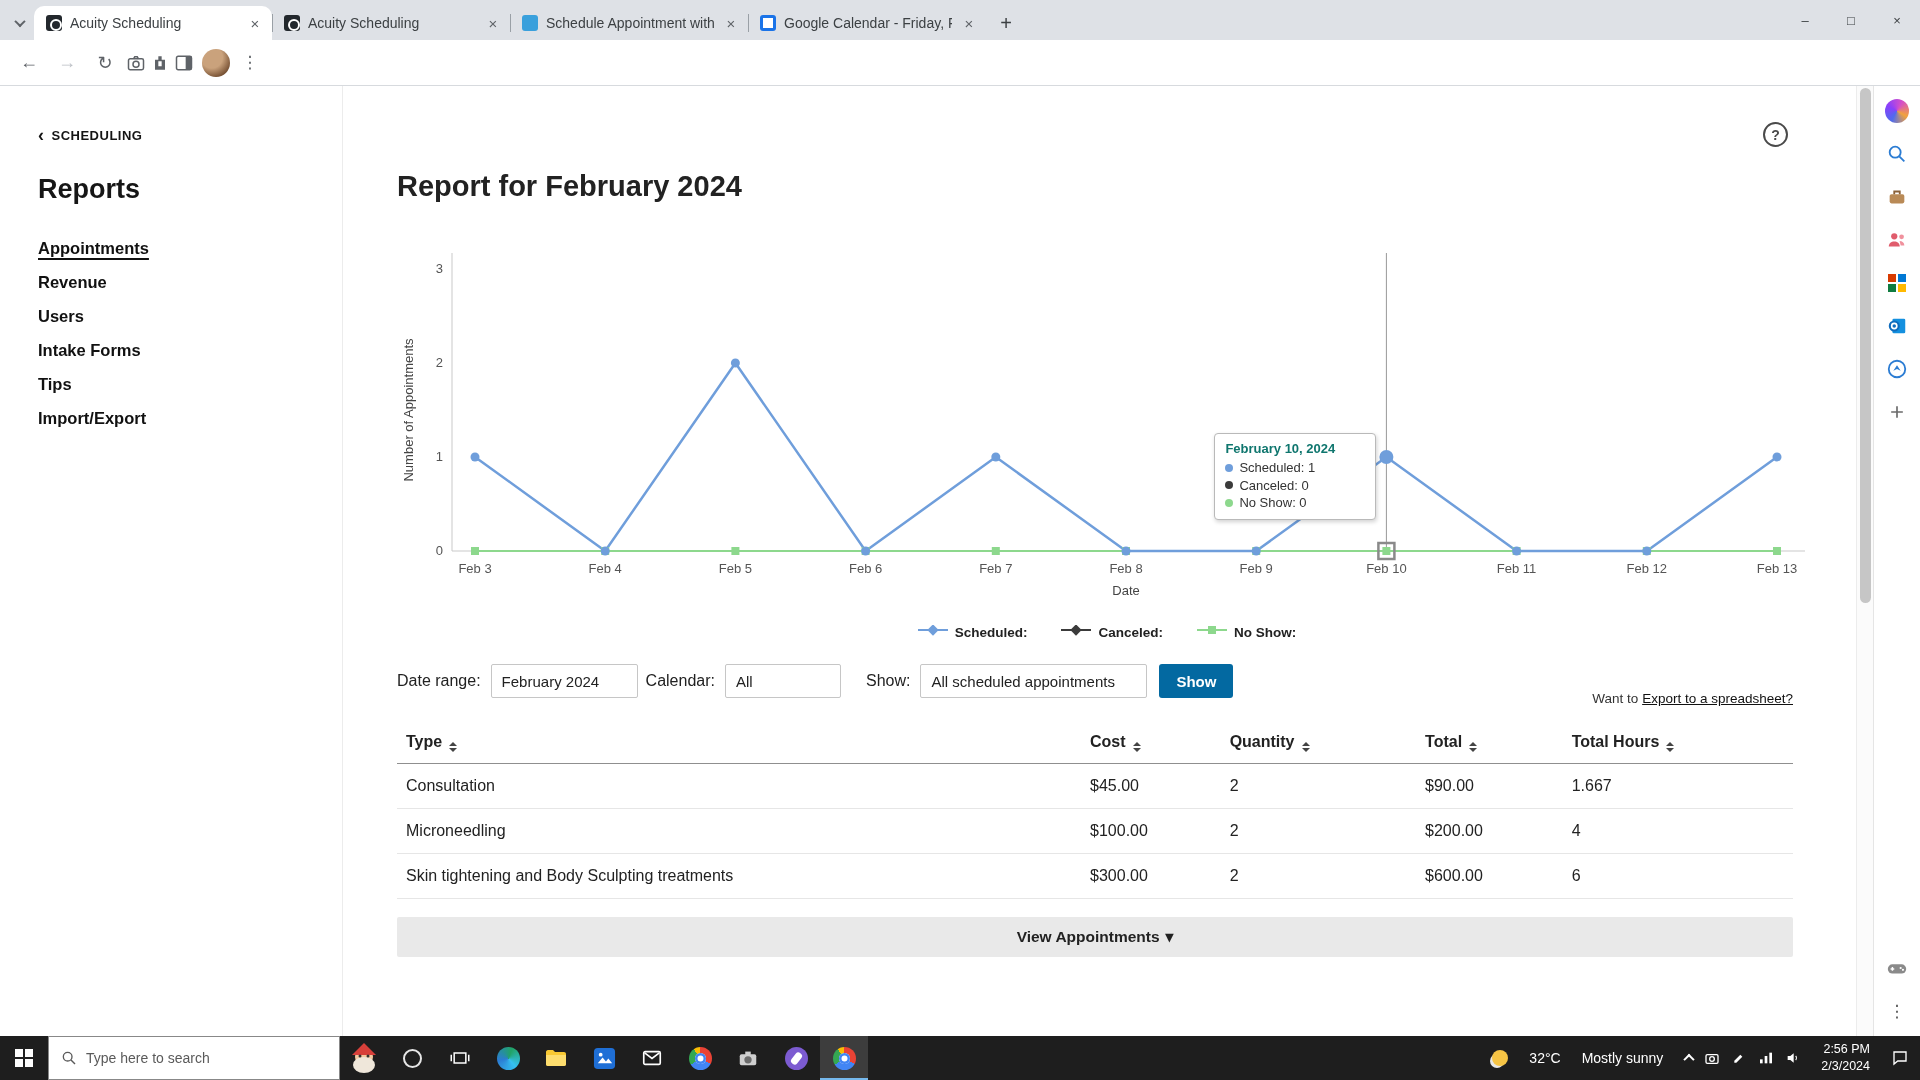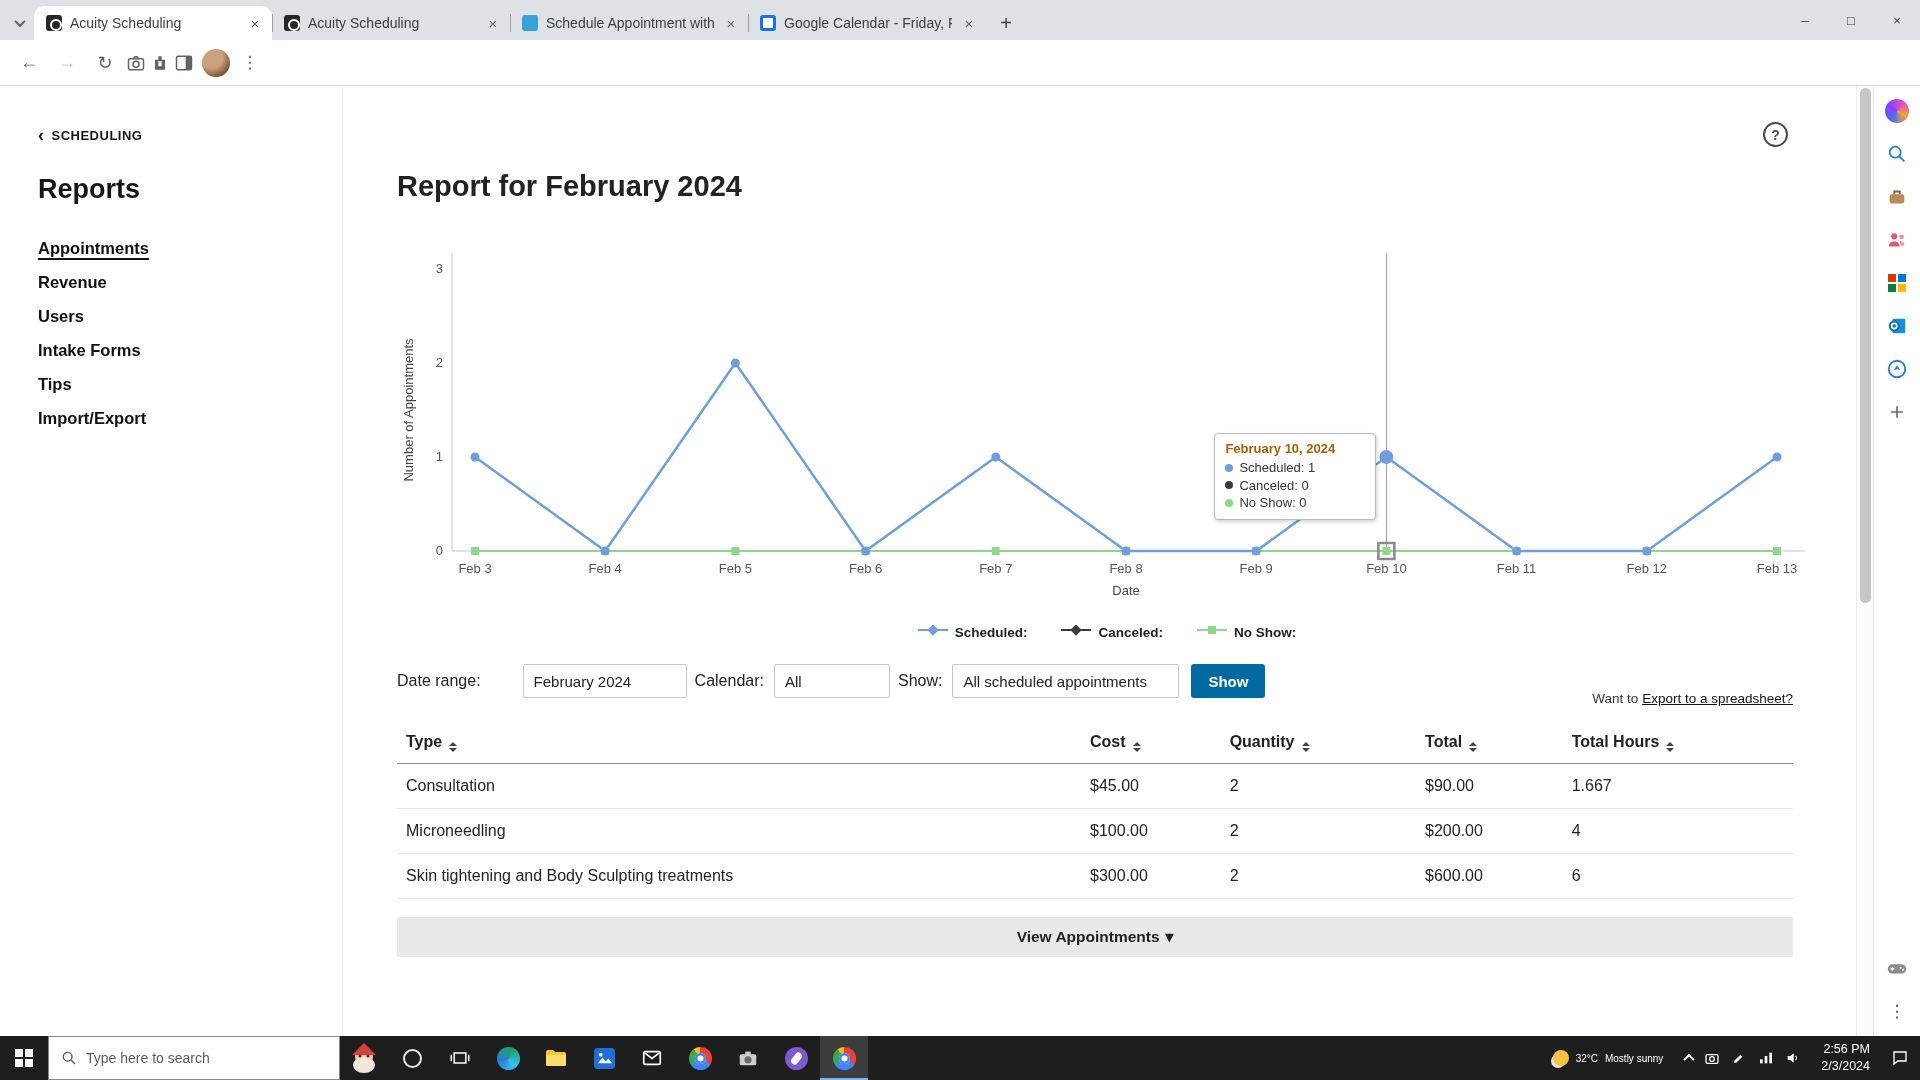--- a/index.html
+++ b/index.html
@@ -49,32 +49,32 @@
 
   .main { flex:1; position:relative; min-width:0; padding-left:54px; }
   .help-btn { position:absolute; top:36px; right:68px; width:25px; height:25px; border:2px solid #4a4a4a; border-radius:50%; display:grid; place-items:center; font-size:14px; font-weight:bold; color:#4a4a4a; }
   .page-title { margin-top:84px; font-size:29px; font-weight:bold; color:#222; }
 
   .chart-wrap { position:relative; width:1420px; height:400px; margin-top:18px; }
   #chart-svg { width:1420px; height:400px; display:block; }
   #chart-svg text.tick { font-size:13px; fill:#555; font-family:"Liberation Sans",sans-serif; }
   #chart-svg text.axis { font-size:13px; fill:#444; font-family:"Liberation Sans",sans-serif; }
   .tooltip { position:absolute; width:162px; background:#fff; border:1px solid #b9b9b9; border-radius:4px; box-shadow:1px 2px 4px rgba(0,0,0,.18); padding:7px 10px; font-size:13px; color:#333; }
-  .tt-title { font-weight:bold; margin-bottom:3px; color:#a16207; }
+  .tt-title { font-weight:bold; margin-bottom:3px; color:#0f766e; }
   .tt-line { display:flex; align-items:center; gap:6px; line-height:1.35; }
   .tt-dot { width:8px; height:8px; border-radius:50%; flex:none; }
 
   .legend { width:1420px; display:flex; justify-content:center; gap:34px; margin-top:4px; }
   .leg { display:flex; align-items:center; gap:7px; font-size:13.5px; font-weight:bold; color:#222; }
 
   .filters { width:1396px; display:flex; align-items:center; gap:8px; margin-top:16px; font-size:16px; color:#222; }
   .filters label { margin-right:2px; }
   .filters input { height:34px; border:1px solid #c6c6c6; border-radius:2px; padding:0 10px; font-size:15px; color:#222; font-family:"Liberation Sans",sans-serif; }
-  .inp-date { width:164px;margin-left:32px; }
-  .inp-cal { width:116px; margin-right:0; }
+  .inp-date { width:147px; }
+  .inp-cal { width:116px; margin-right:17px; }
   .inp-show { width:227px; }
   .show-btn { height:34px; padding:0 17px; background:#0369a1; color:#fff; border:none; border-radius:3px; font-size:15px; font-weight:bold; margin-left:4px; font-family:"Liberation Sans",sans-serif;text-align:right; }
   .export { margin-left:auto; font-size:13.5px; color:#333;margin-top:35px; }
   .export a { color:#111; text-decoration:underline; }
 
   table.report { width:1396px; border-collapse:collapse; margin-top:16px; font-size:16px; color:#222; }
   .report th { text-align:left; font-weight:bold; padding:11px 6px 11px 9px; border-bottom:1px solid #8f8f8f; white-space:nowrap; }
   .report td { padding:13px 6px 13px 9px; border-bottom:1px solid #e6e6e6; }
   .report tr.total td { font-weight:bold; border-bottom:none; }
   .sort { display:inline-flex; flex-direction:column; gap:2px; margin-left:7px; vertical-align:1px; }
@@ -101,21 +101,21 @@
   .win-logo i { background:#fdfdfd; }
   .tb-search { width:292px; background:#fff; display:flex; align-items:center; gap:9px; padding-left:12px; margin:0; border:1px solid #888; }
   .tb-search span { color:#5a5a5a; font-size:14px; }
   .cortana { width:19px; height:19px; border-radius:50%; border:2px solid #e6e6e6; }
   .edge-ic { width:23px; height:23px; border-radius:50%; background:conic-gradient(from 140deg, #35c1f1, #2b7cd3, #21a366, #35c1f1); }
   .chrome-ic { width:23px; height:23px; border-radius:50%; background:conic-gradient(#ea4335 0 33%, #4285f4 33% 66%, #34a853 66% 90%, #fbbc05 90% 100%); position:relative; }
   .chrome-ic::after { content:""; position:absolute; inset:6px; border-radius:50%; background:#fff; box-shadow:inset 0 0 0 2.5px #4285f4; }
   .viber-ic { width:23px; height:23px; border-radius:50%; background:#7c5bd1; position:relative; }
   .viber-ic::after { content:""; position:absolute; left:8px; top:5px; width:7px; height:13px; background:#fff; border-radius:3px; transform:rotate(38deg); }
   .tb-right { margin-left:auto; display:flex; align-items:center; }
-  .weather { display:flex; align-items:center; gap:7px; padding:0 12px; font-size:10px;text-align:center; }
+  .weather { display:flex; align-items:center; gap:21px; padding:0 12px; font-size:14px;text-align:center; }
   .sun { width:16px; height:16px; border-radius:50%; background:#f6c445; box-shadow:-3px 3px 0 -1px #e8e8e8; }
   .tray { display:flex; align-items:center; gap:11px; padding:0 10px; }
   .chev-up { width:8px; height:8px; border-left:2px solid #fff; border-top:2px solid #fff; transform:rotate(45deg) translate(1px,1px); }
   .clock { text-align:right; font-size:12.5px; line-height:1.35; padding:0 10px; }
   .notif { width:40px; display:grid; place-items:center; }
 </style>
 </head>
 <body>
 
 <div class="screen">

